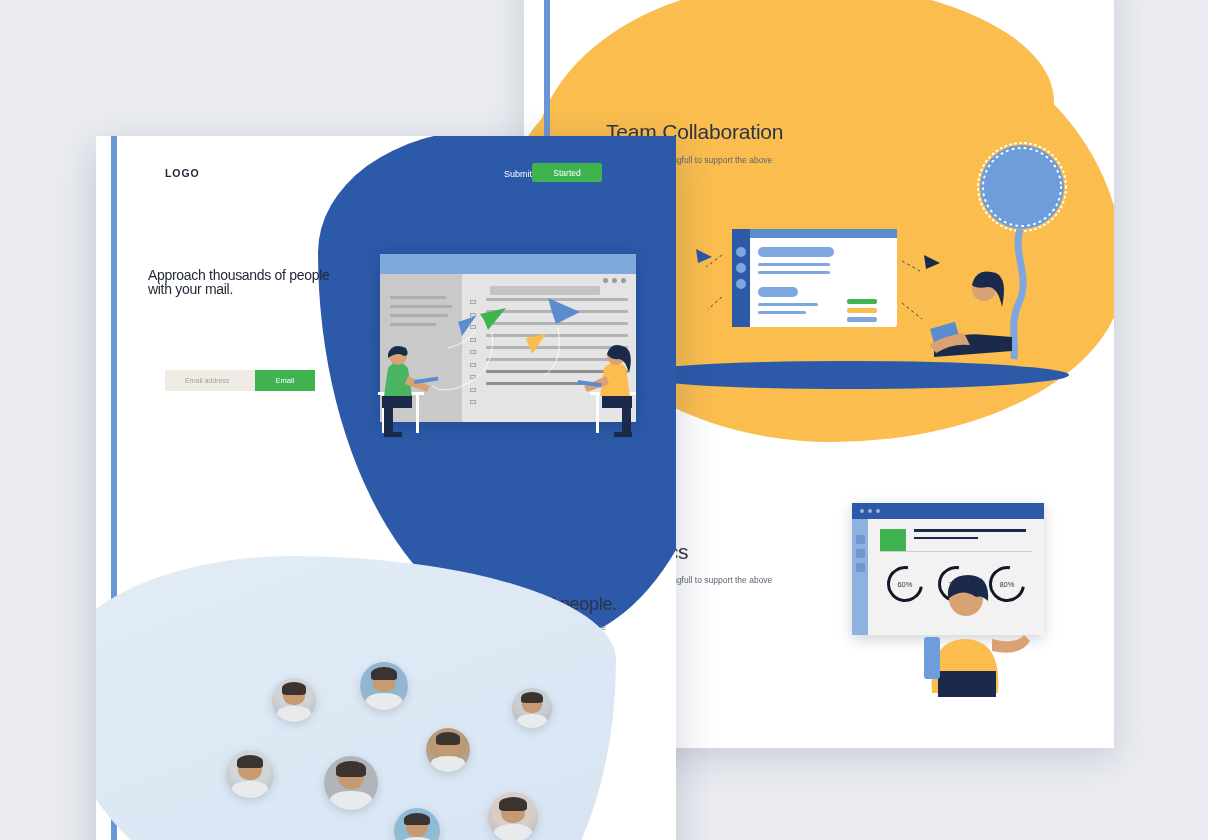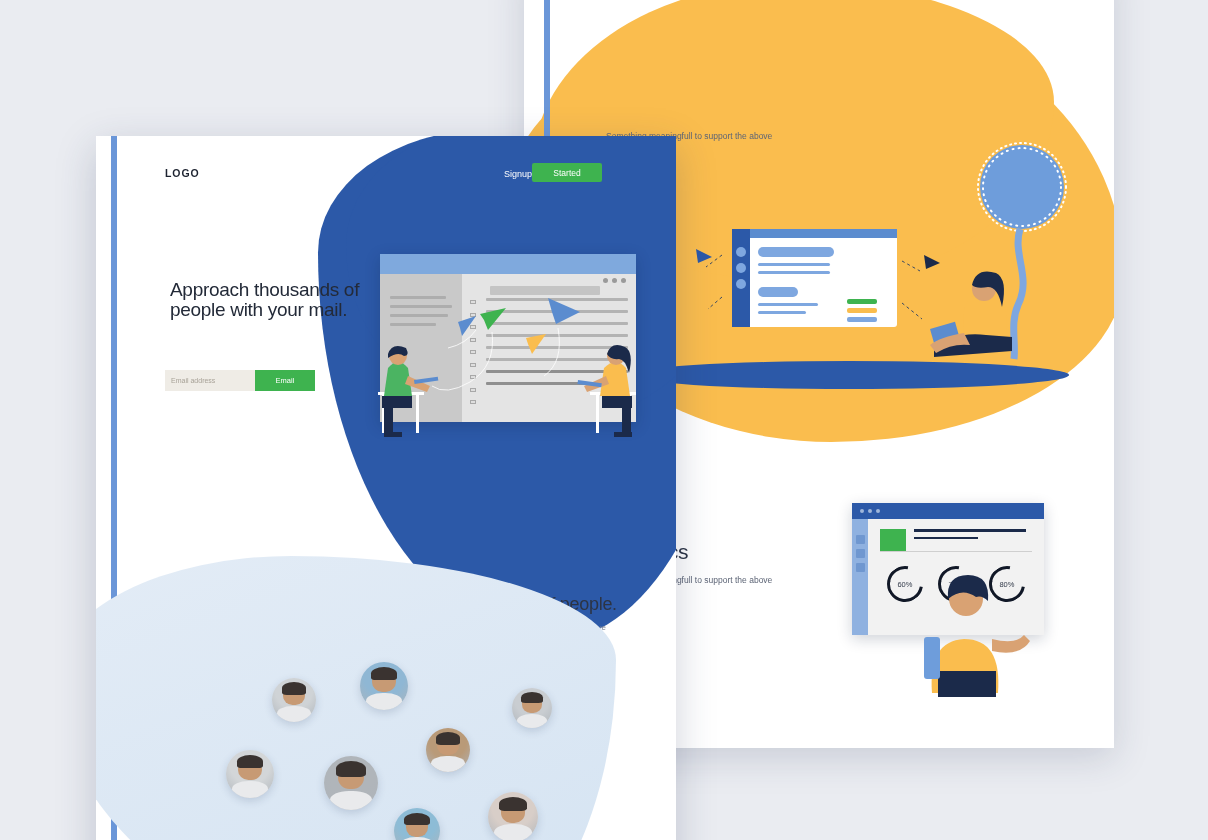--- a/index.html
+++ b/index.html
@@ -69,26 +69,26 @@
   
   .logo { position: absolute; left: 69px; top: 31px; font-size: 10.5px;
           font-weight: bold; letter-spacing: .9px; color: #1d2330; }
   .nav-login { position: absolute; left: 408px; top: 33px; font-size: 9px;
                color: #ffffff; }
   .btn-signup { position: absolute; left: 436px; top: 27px; width: 70px; height: 19px;
                 background: #3eb34f; color: #fff; font-size: 8.5px; border: none;
                 border-radius: 2px; cursor: pointer; }
 
   
-  .hero-title { position: absolute; left: 74px; top: 132px; width: 200px;
-                font-size: 19px; line-height: 1.03; font-weight: 400; color: #232a38;
-                letter-spacing: -.3px; margin-top: 12px; }
+  .hero-title { position: absolute; left: 52px; top: 132px; width: 200px;
+                font-size: 14px; line-height: 1.03; font-weight: 400; color: #232a38;
+                letter-spacing: -.3px; }
   .form-row { position: absolute; left: 69px; top: 234px; display: flex; }
   .email-input { width: 90px; height: 21px; background: #efece6; border: none;
-                 font-size: 7px; color: #9a958c; padding-left: 6px;
+                 font-size: 7px; color: #9a958c; padding-left: 20px;
                  font-family: "Liberation Sans", sans-serif; }
   .email-input::placeholder { color: #a8a298; }
   .btn-submit { width: 60px; height: 21px; background: #3eb34f; color: #fff;
                 font-size: 7.5px; border: none; cursor: pointer; }
 
   
   .mail-win { position: absolute; left: 284px; top: 118px; width: 256px; height: 168px;
               background: #e8e8e8; box-shadow: 0 4px 14px rgba(15,30,60,.22); }
   .mw-bar { height: 20px; background: #7fa9dd; }
   .mw-body { display: flex; height: 148px; }
@@ -152,20 +152,21 @@
 <body>
 
 <div class="stage">
 
   <div class="card-back">
     <div class="yellow-blob"></div>
     <div class="yellow-blob b2"></div>
     <div class="accent-rail"></div>
 
     <div class="sec-head" style="left:82px; top:158px;">
+      <div class="sec-title">Team Collaboration</div>
       <div class="sec-sub">Something meaningfull to support the above</div>
     </div>
 
     <svg class="fig" style="left:110px; top:175px;" width="430" height="260">
 
       <circle cx="388" cy="50" r="42" fill="#6e9ddb"></circle>
       <g stroke="#fff" stroke-width="2" stroke-linecap="round">
         <circle cx="388" cy="50" r="44" fill="none" stroke-dasharray="1 4"></circle>
         <circle cx="388" cy="50" r="39" fill="none" stroke-dasharray="1 5"></circle>
       </g>
@@ -268,21 +269,21 @@
     </svg>
   </div>
 
   <div class="card-front">
 
     <div class="blue-blob"></div>
     <div class="blue-blob2"></div>
     <div class="accent-rail"></div>
 
     <div class="logo">LOGO</div>
-    <div class="nav-login">Signup</div>
+    <div class="nav-login">Submit</div>
     <button class="btn-signup">Started</button>
 
     <h1 class="hero-title">Approach thousands of people with your mail.</h1>
     <div class="form-row">
       <input class="email-input" type="text" placeholder="Email address" style="">
       <button class="btn-submit">Email</button>
     </div>
 
     <div class="mail-win">
       <div class="mw-bar"></div>

